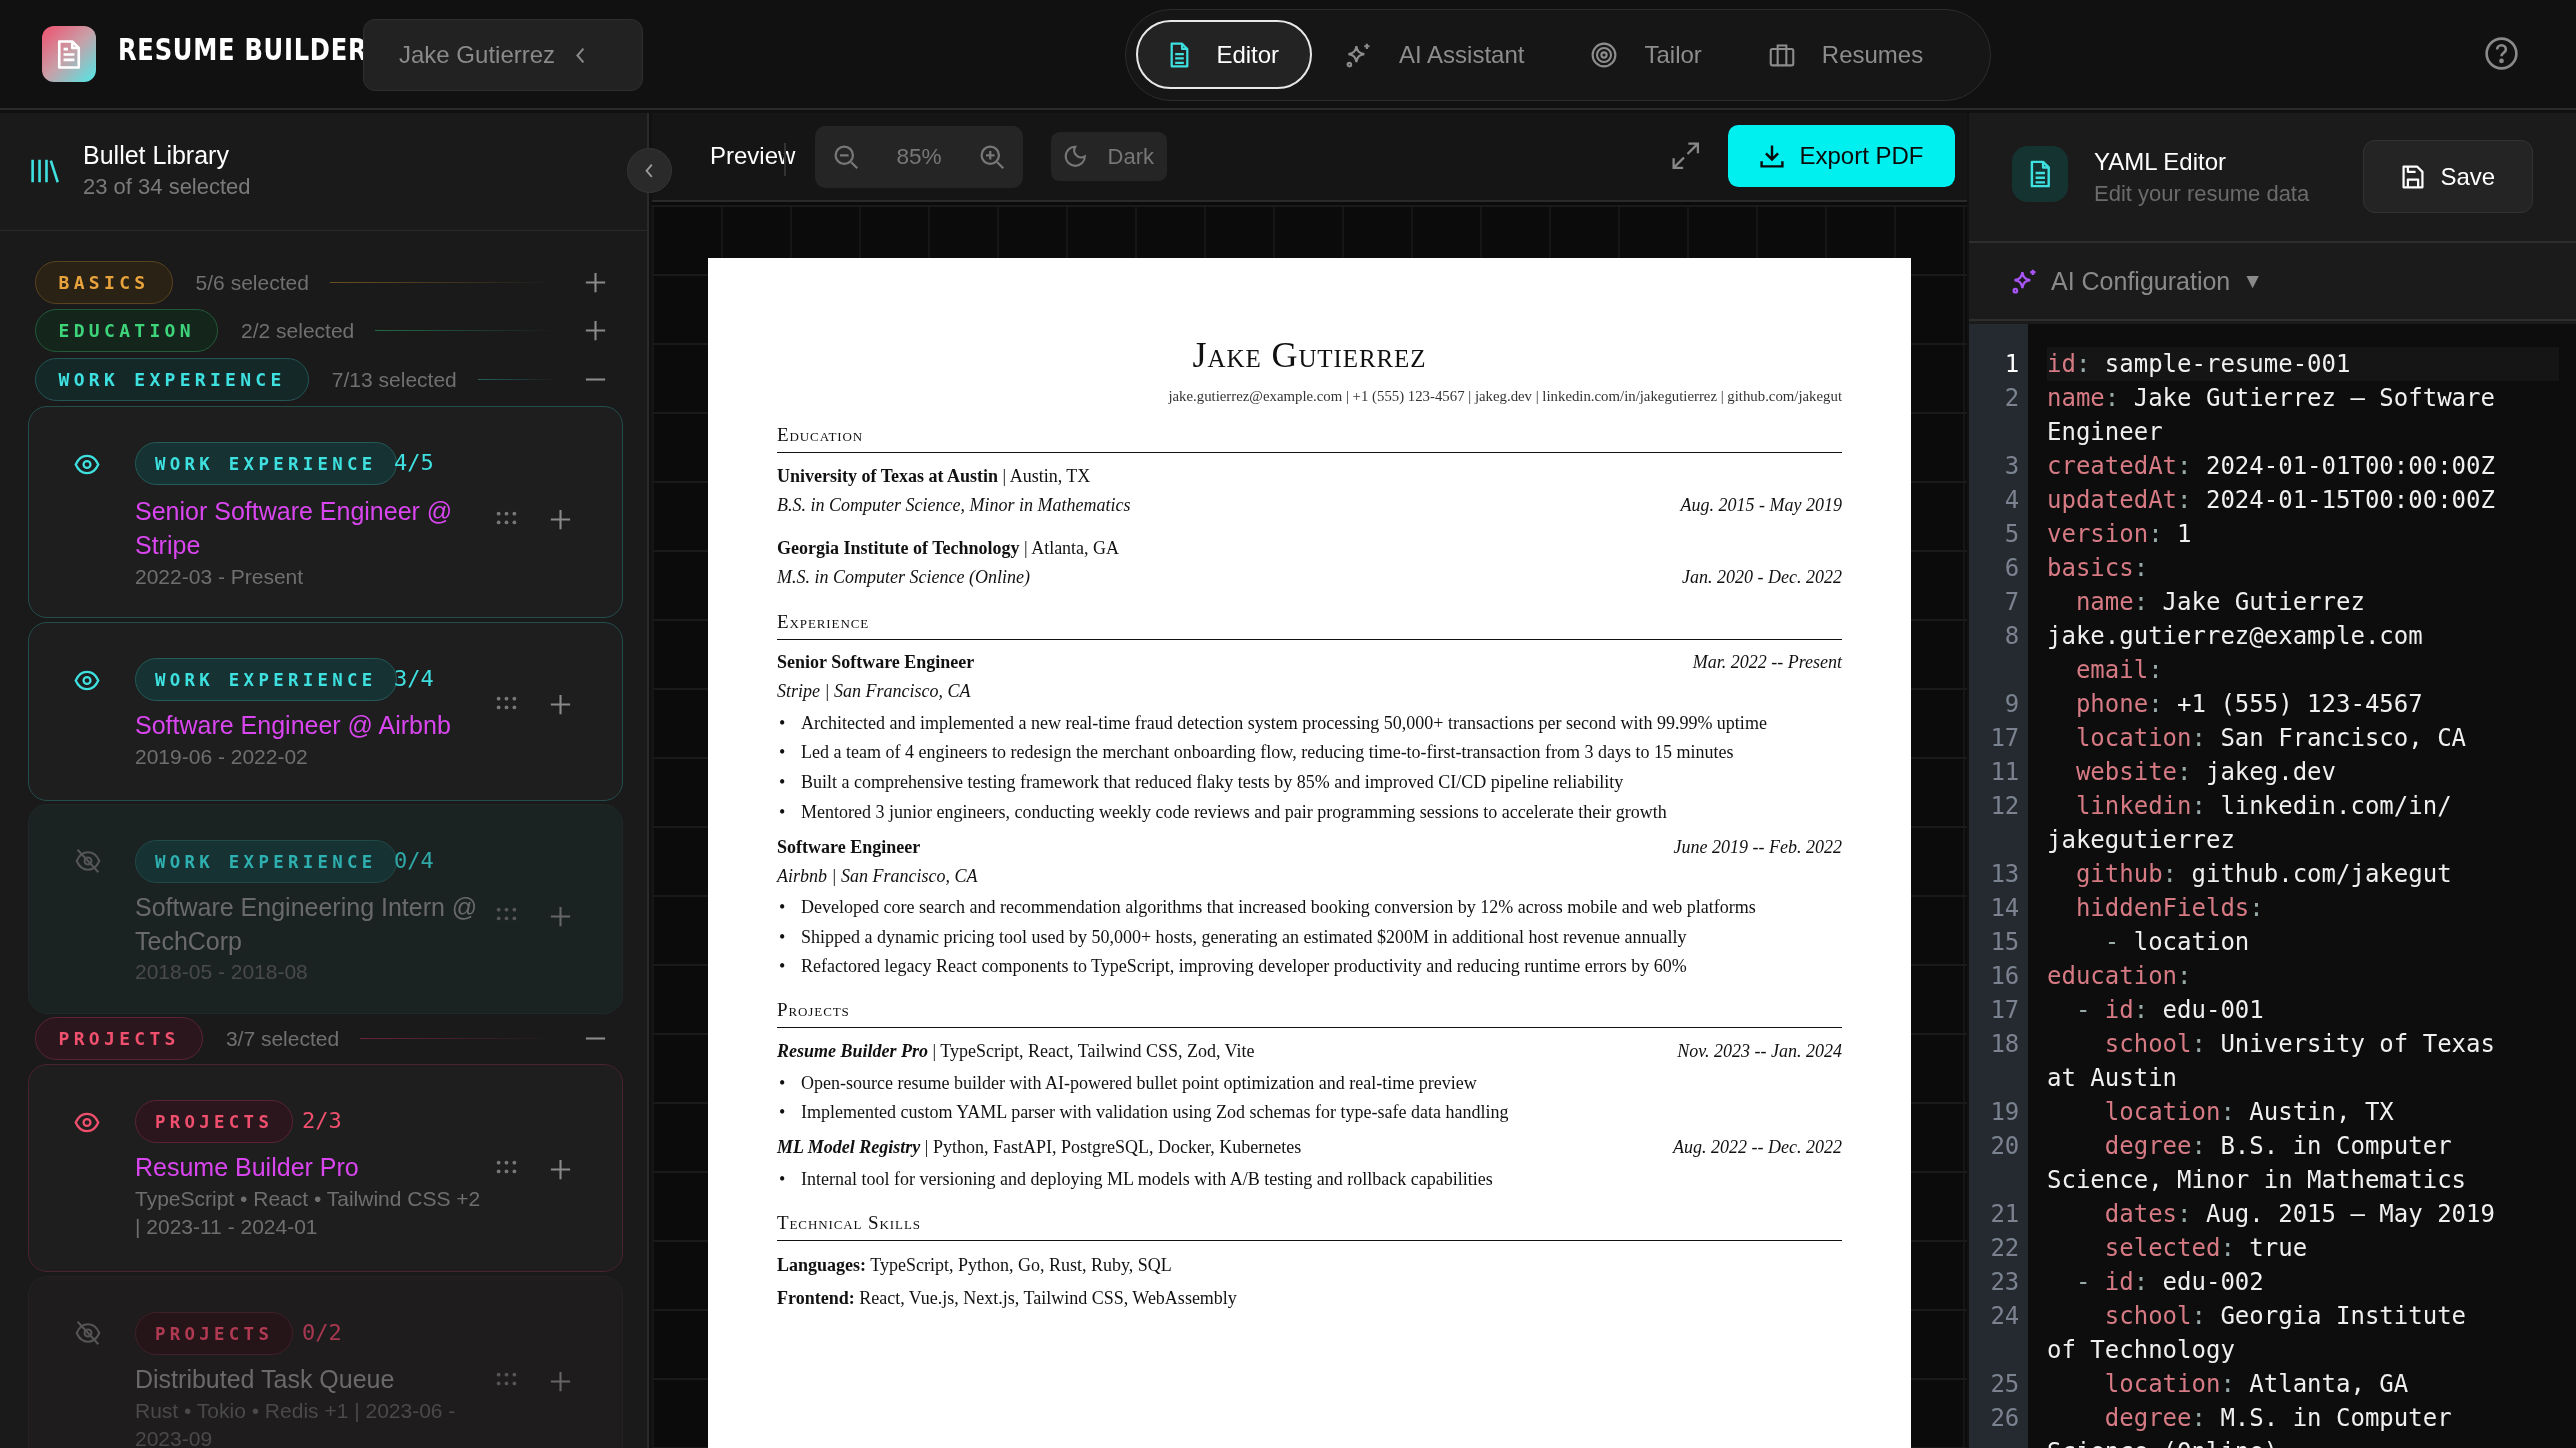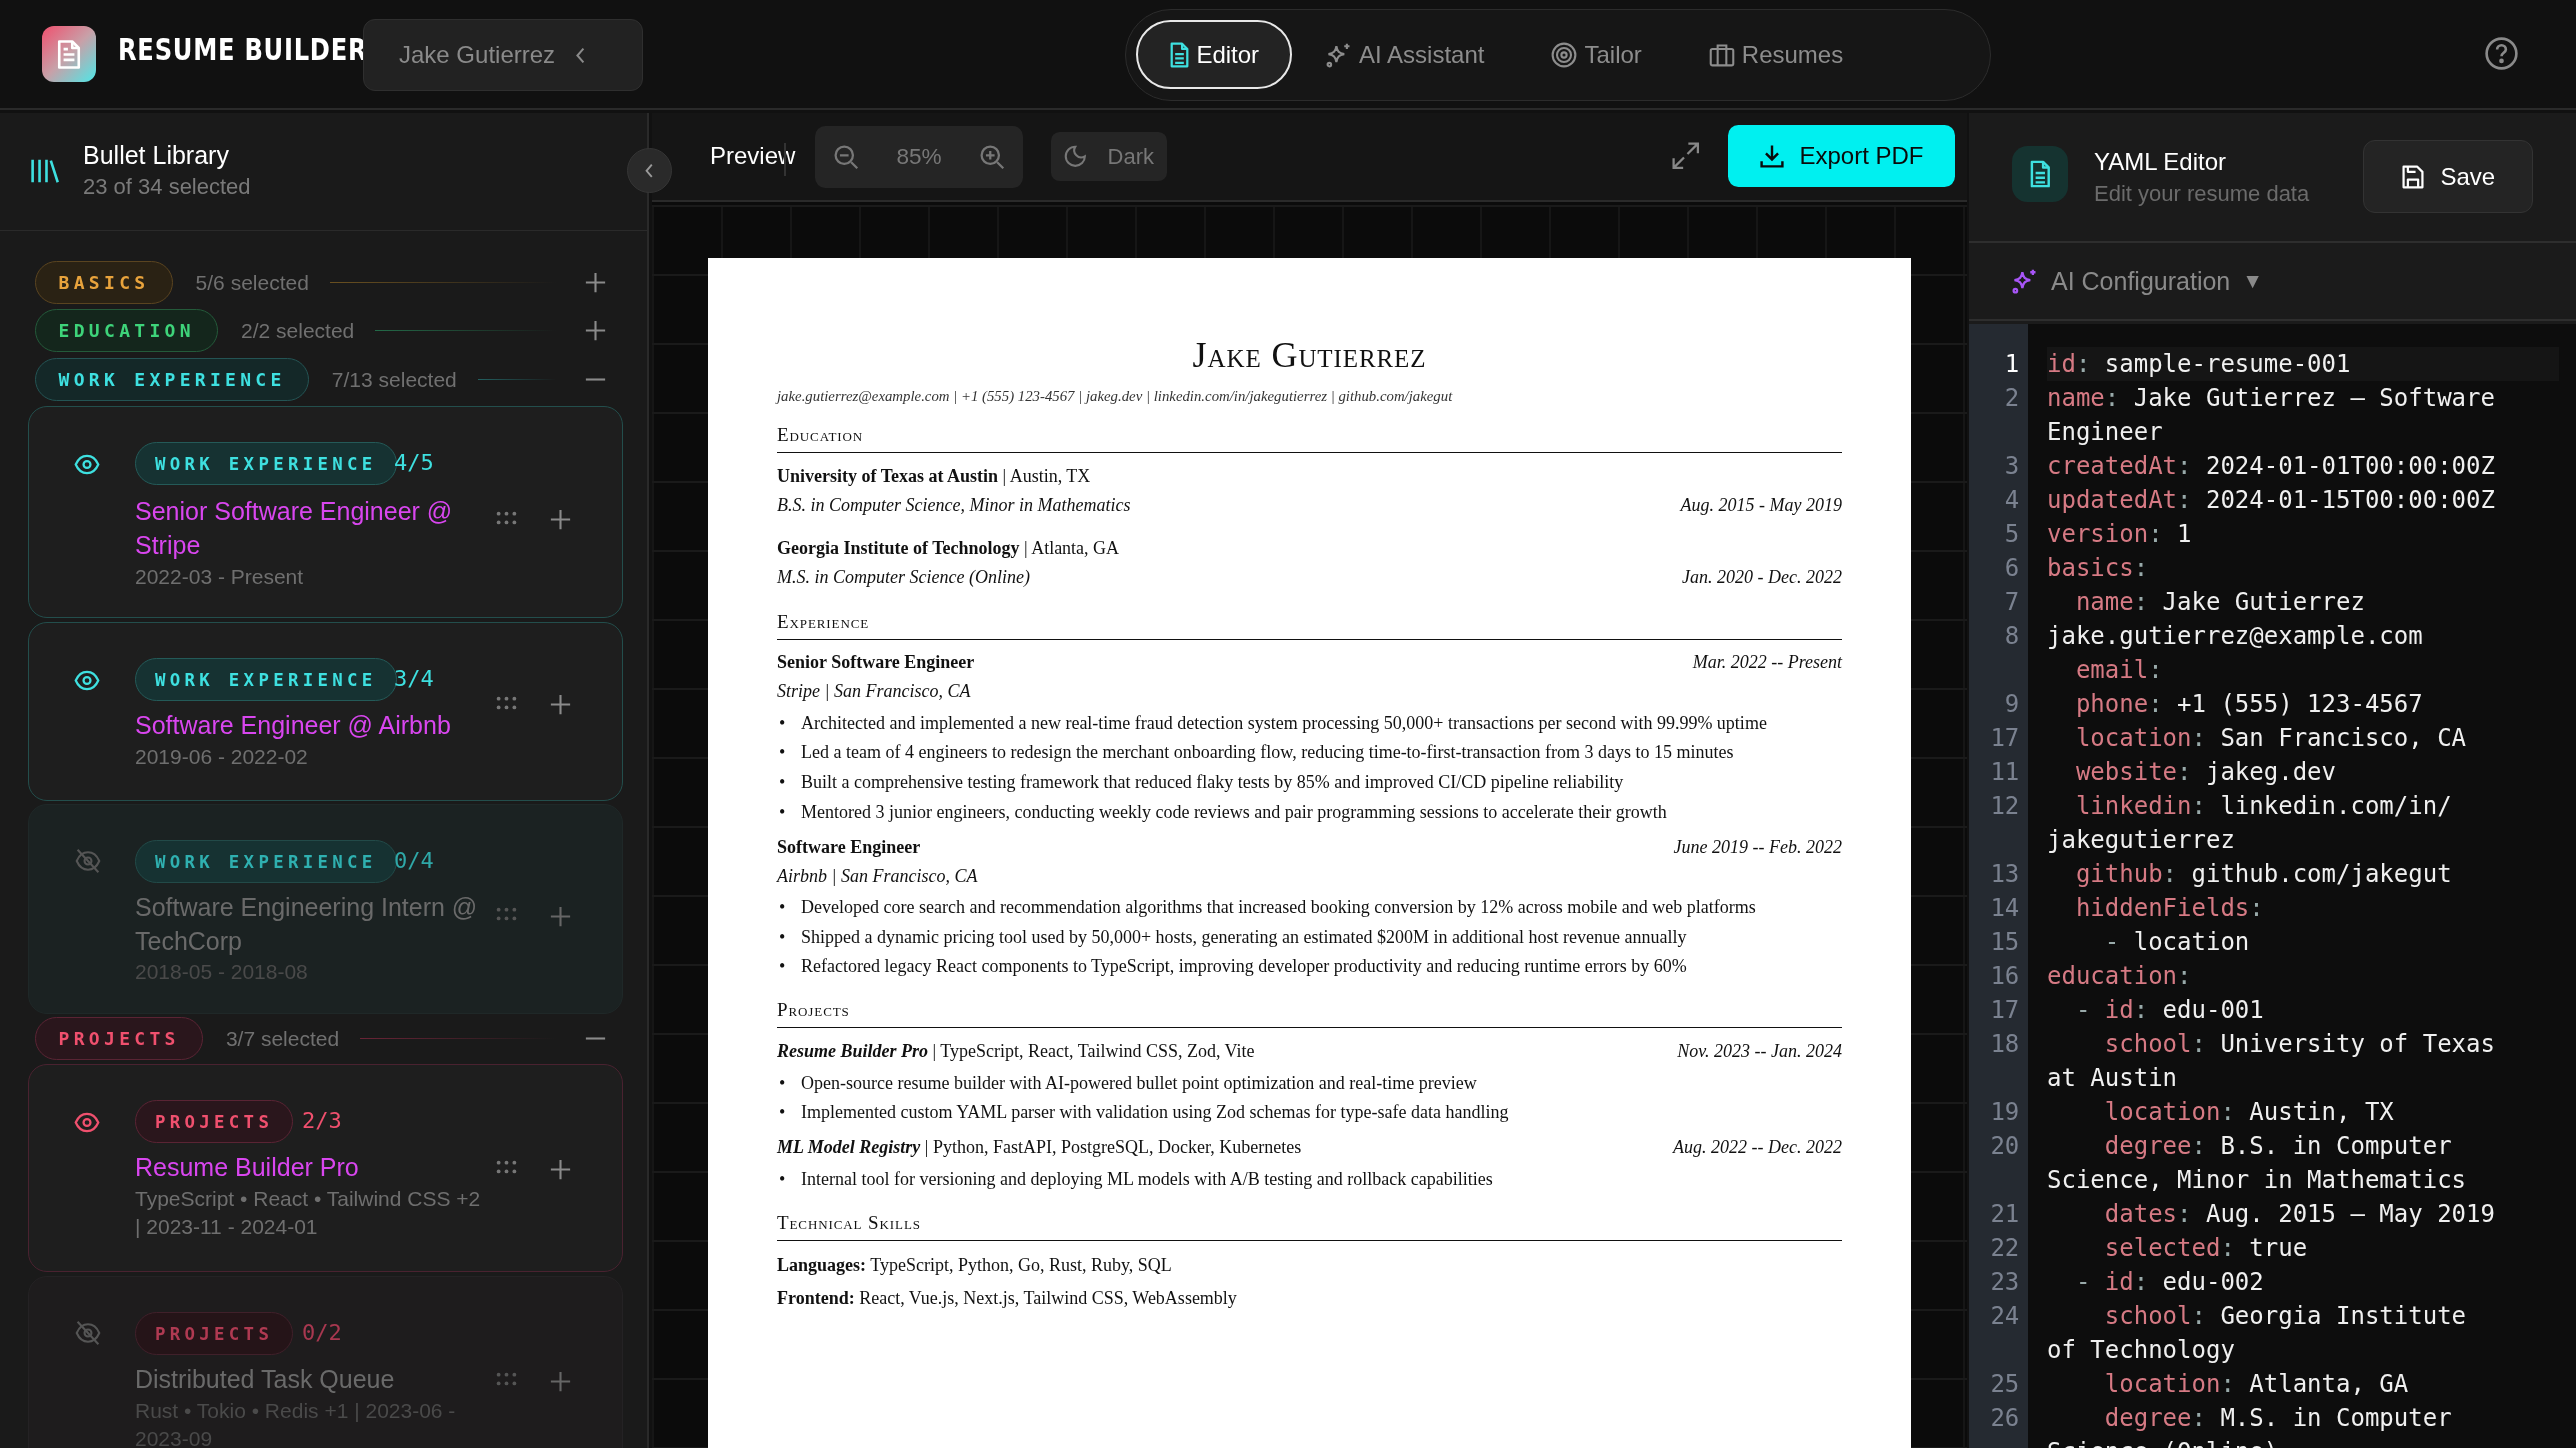--- a/index.html
+++ b/index.html
@@ -3,21 +3,21 @@
 <meta charset="utf-8">
 <style>
 *{box-sizing:border-box;margin:0;padding:0}
 html,body{width:2576px;height:1449px;overflow:hidden;background:#111111;color:#e8e8e8;font-family:"Liberation Sans",sans-serif}
 svg{display:block}
 .topbar{position:absolute;left:0;top:0;width:2576px;height:110px;background:#111111;border-bottom:2.6px solid #2a2a2a}
 .logo{position:absolute;left:42px;top:26px;width:54px;height:56px;border-radius:12px;background:linear-gradient(135deg,#f0506e 0%,#c8a0a8 50%,#4ee8e8 100%);display:flex;align-items:center;justify-content:center}
 .brand{position:absolute;left:118px;top:33px;font-family:"DejaVu Sans",sans-serif;font-weight:bold;font-size:29.5px;letter-spacing:0.9px;color:#fff;transform:scaleX(.82);transform-origin:left center}
 .resume-select{position:absolute;left:363px;top:19px;width:280px;height:72px;border-radius:12px;background:#222;border:1.7px solid #2f2f2f;display:flex;align-items:center;padding-left:35px;gap:19px;font-size:24px;color:#8a8a8a}
 .navpill{position:absolute;left:1125px;top:8.7px;width:866px;height:92px;border-radius:47px;background:#161616;border:1.7px solid #2c2c2c;display:flex;align-items:center;padding-left:10.4px;gap:0}
-.navtab{height:69px;display:flex;align-items:center;gap:6px;padding:0 33px;border-radius:35px;font-size:24px;color:#8d8d8d}
+.navtab{height:69px;display:flex;align-items:center;gap:26px;padding:0 33px;border-radius:35px;font-size:24px;color:#8d8d8d}
 .navtab.active{background:#232323;border:2.6px solid #e8e8e8;color:#fff;padding:0 31px}
 .help{position:absolute;left:2484px;top:36px}
 
 .sidebar{position:absolute;left:0;top:113px;width:649px;height:1336px;background:#1a1a1a;border-right:2.6px solid #2a2a2a;overflow:hidden}
 .sb-head{height:118px;border-bottom:1.7px solid #2a2a2a;position:relative}
 .sb-head .ic{position:absolute;left:29.5px;top:45px}
 .sb-title{position:absolute;left:83px;top:28px;font-size:25px;color:#fff}
 .sb-sub{position:absolute;left:83px;top:61px;font-size:22px;color:#7a7a7a}
 .collapse-btn{position:absolute;left:627px;top:148px;width:45px;height:45px;border-radius:22.6px;background:#2a2a2a;border:1.7px solid #353535;display:flex;align-items:center;justify-content:center;z-index:5}
 .group-row{position:absolute;left:35px;height:43px;display:flex;align-items:center;width:573px}
@@ -40,21 +40,21 @@
 .pv-bar{position:absolute;left:0;top:0;width:1315px;height:89px;background:#151515;border-bottom:2.6px solid #2a2a2a}
 .pv-title{position:absolute;left:58px;top:29px;font-size:24px;color:#fff}
 .pv-div{position:absolute;left:132px;top:29.5px;width:1.7px;height:33px;background:#333}
 .zoomgrp{position:absolute;left:163px;top:13px;width:208px;height:62px;border-radius:10.4px;background:#252525;display:flex;align-items:center;justify-content:space-around;font-size:22.6px;color:#777}
 .darkbtn{position:absolute;left:399px;top:19px;width:116px;height:49px;border-radius:8.7px;background:#252525;display:flex;align-items:center;justify-content:center;gap:21px;font-size:22px;color:#777}
 .expand{position:absolute;left:1019px;top:28px}
 .exportbtn{position:absolute;left:1076px;top:12px;width:227px;height:62px;border-radius:10.4px;background:#00f0f0;display:flex;align-items:center;justify-content:center;gap:14px;font-size:24px;color:#0a0a0a}
 .canvas{position:absolute;left:0;top:92px;width:1315px;height:1244px;background-color:#0b0b0b;background-image:linear-gradient(#1a1a1a 1.7px,transparent 1.7px),linear-gradient(90deg,#161616 1.7px,transparent 1.7px);background-size:69px 69px;overflow:hidden}
 .page{position:absolute;left:56px;top:53px;width:1203px;height:1302px;background:#fff;color:#111;font-family:"Liberation Serif",serif;padding:0 69px}
 .pg-name{text-align:center;margin-top:76px;font-size:36px;font-variant:small-caps;letter-spacing:0.9px;font-weight:normal}
-.pg-contact{text-align:left;font-style:italic;font-size:14.8px;color:#333;margin-top:12px}
+.pg-contact{text-align:right;font-size:14.8px;color:#333;margin-top:12px}
 .pg-sec{font-variant:small-caps;font-size:19px;letter-spacing:0.9px;border-bottom:1.7px solid #111;padding-bottom:6px;margin-top:19px}
 .row{display:flex;justify-content:space-between;align-items:baseline}
 .b{font-weight:bold}
 .i{font-style:italic}
 .pg-entry{font-size:18px;line-height:29px}
 .pg-bul{list-style:none;font-size:18px;line-height:29px;padding-left:24px}
 .pg-bul li{position:relative;line-height:27px;margin:2.6px 0}
 .pg-bul li::before{content:"•";position:absolute;left:-22px}
 
 .yaml{position:absolute;left:1969px;top:113px;width:607px;height:1336px;background:#1b1b1b}

